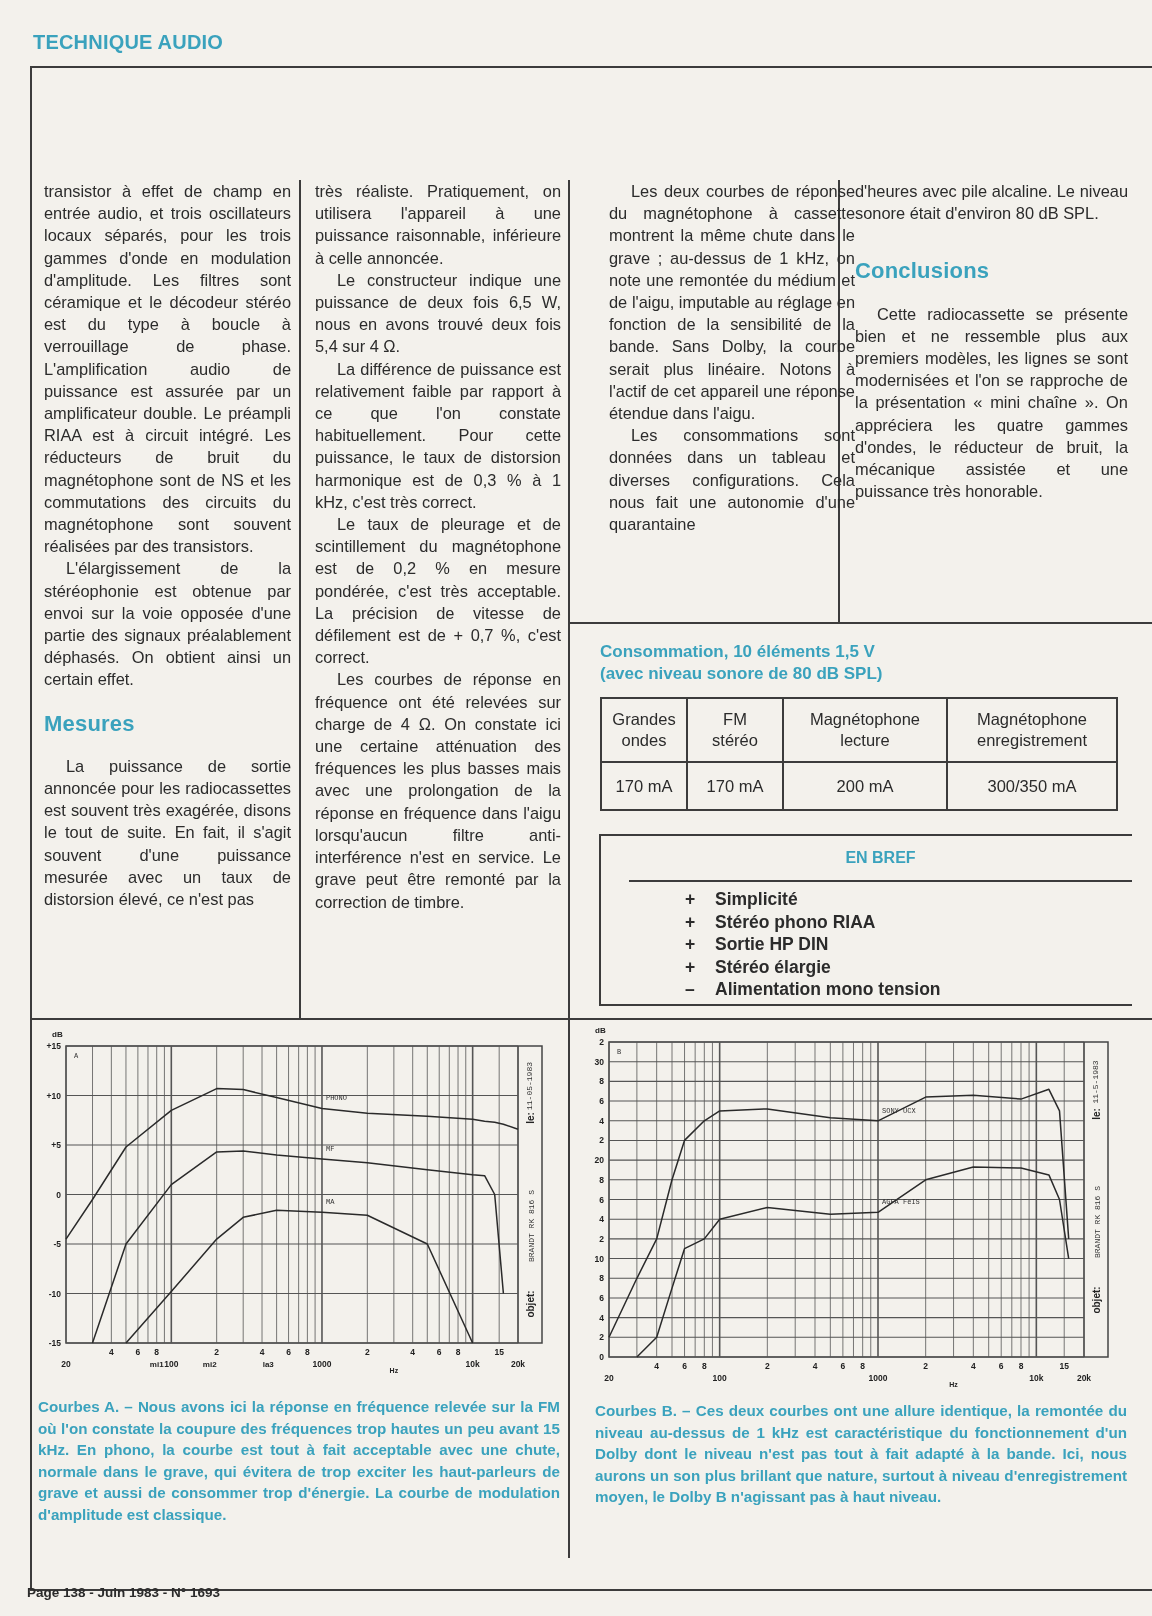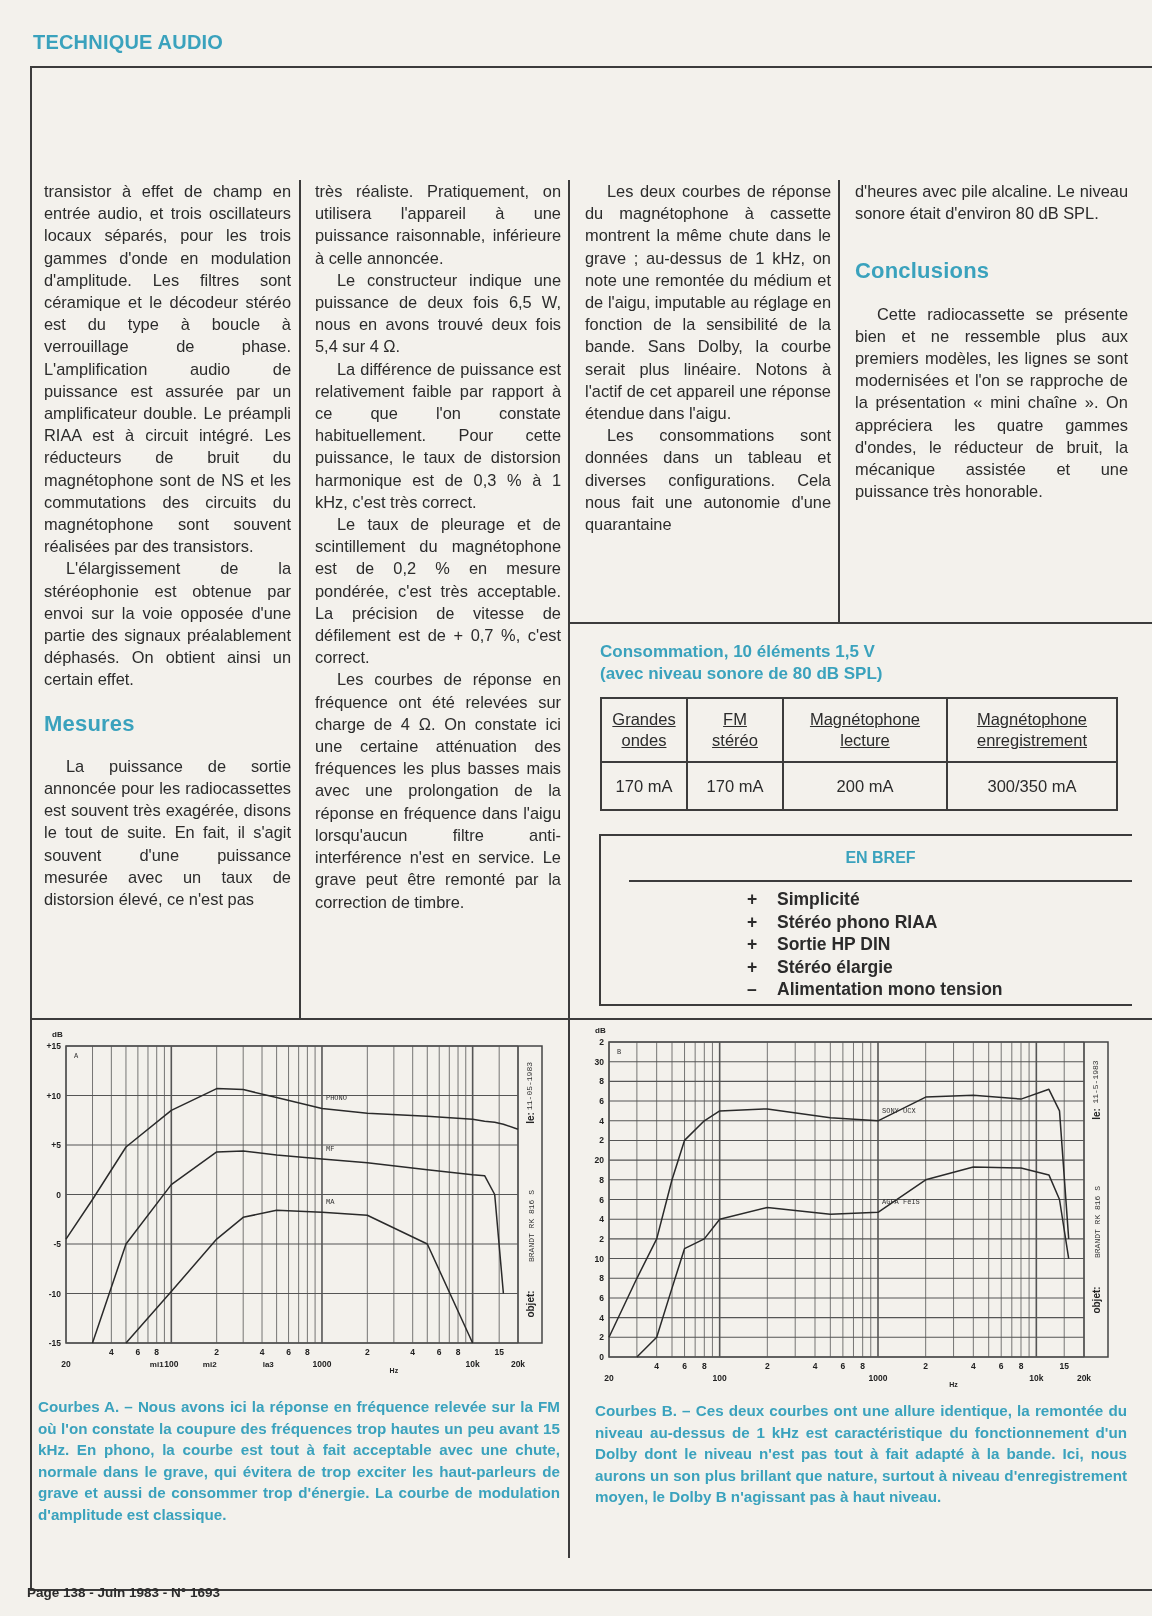--- a/index.html
+++ b/index.html
@@ -9,25 +9,25 @@
   .frame { position: absolute; left: 30px; top: 66px; width: 1124px; height: 1525px; border: 2px solid #3c3c3c; border-right: none; }
   .col { position: absolute; font-size: 16.4px; line-height: 22.2px; text-align: justify; color: #2b2b2b; }
   .col p { text-indent: 0; }
   .col p.ind { text-indent: 22px; }
   .vrule { position: absolute; width: 2px; background: #3c3c3c; }
   .hrule { position: absolute; height: 2px; background: #3c3c3c; }
   h2.sec { font-size: 22px; font-weight: bold; color: #3aa2bd; margin: 22px 0 20px 0; letter-spacing: 0.2px; }
   .table-title { position: absolute; left: 600px; top: 641px; font-size: 17px; font-weight: bold; color: #3aa2bd; line-height: 22px; }
   table.cons { position: absolute; left: 600px; top: 697px; border-collapse: collapse; font-size: 16.5px; color: #2b2b2b; }
   table.cons td { border: 2px solid #3c3c3c; text-align: center; padding: 0 4px; }
-  table.cons tr.head td { height: 64px; line-height: 21px; text-decoration: underline; }
+  table.cons tr.head td { height: 64px; line-height: 21px; }
   table.cons tr.vals td { height: 48px; }
   .bref { position: absolute; left: 599px; top: 834px; width: 533px; height: 172px; border: 2px solid #3c3c3c; border-right: none; padding-left: 28px; }
   .bref-title { height: 46px; border-bottom: 2px solid #3c3c3c; text-align: center; line-height: 44px; font-size: 16px; font-weight: bold; color: #3aa2bd; }
-  .bref ul { list-style: none; margin-left: 118px; margin-top: 6px; }
+  .bref ul { list-style: none; margin-left: 56px; margin-top: 6px; }
   .bref li { font-size: 17.5px; font-weight: bold; line-height: 22.5px; color: #2b2b2b; }
   .bref li .sign { display: inline-block; width: 30px; font-weight: bold; }
   .chart { position: absolute; }
   .chart svg { display: block; }
   .caption { position: absolute; font-size: 15.2px; font-weight: bold; color: #3aa2bd; line-height: 21.5px; text-align: justify; }
   .footer { position: absolute; left: 27px; top: 1585px; font-size: 13.5px; font-weight: bold; color: #2b2b2b; }
 </style>
 </head>
 <body>
 
@@ -50,21 +50,21 @@
 </div>
 
 <div class="col" style="left:315px; top:180px; width:246px;">
   <p>très réaliste. Pratiquement, on utilisera l'appareil à une puissance raisonnable, inférieure à celle annoncée.</p>
   <p class="ind">Le constructeur indique une puissance de deux fois 6,5 W, nous en avons trouvé deux fois 5,4 sur 4 Ω.</p>
   <p class="ind">La différence de puissance est relativement faible par rapport à ce que l'on constate habituellement. Pour cette puissance, le taux de distorsion harmonique est de 0,3 % à 1 kHz, c'est très correct.</p>
   <p class="ind">Le taux de pleurage et de scintillement du magnétophone est de 0,2 % en mesure pondérée, c'est très acceptable. La précision de vitesse de défilement est de + 0,7 %, c'est correct.</p>
   <p class="ind">Les courbes de réponse en fréquence ont été relevées sur charge de 4 Ω. On constate ici une certaine atténuation des fréquences les plus basses mais avec une prolongation de la réponse en fréquence dans l'aigu lorsqu'aucun filtre anti-interférence n'est en service. Le grave peut être remonté par la correction de timbre.</p>
 </div>
 
-<div class="col" style="left:585px; top:180px; width:246px;">
+<div class="col" style="left:609px; top:180px; width:246px;">
   <p class="ind">Les deux courbes de réponse du magnétophone à cassette montrent la même chute dans le grave ; au-dessus de 1 kHz, on note une remontée du médium et de l'aigu, imputable au réglage en fonction de la sensibilité de la bande. Sans Dolby, la courbe serait plus linéaire. Notons à l'actif de cet appareil une réponse étendue dans l'aigu.</p>
   <p class="ind">Les consommations sont données dans un tableau et diverses configurations. Cela nous fait une autonomie d'une quarantaine</p>
 </div>
 
 <div class="col" style="left:855px; top:180px; width:273px;">
   <p>d'heures avec pile alcaline. Le niveau sonore était d'environ 80 dB SPL.</p>
   <h2 class="sec" style="margin-top:36px;">Conclusions</h2>
   <p class="ind">Cette radiocassette se présente bien et ne ressemble plus aux premiers modèles, les lignes se sont modernisées et l'on se rapproche de la présentation « mini chaîne ». On appréciera les quatre gammes d'ondes, le réducteur de bruit, la mécanique assistée et une puissance très honorable.</p>
 </div>
 

